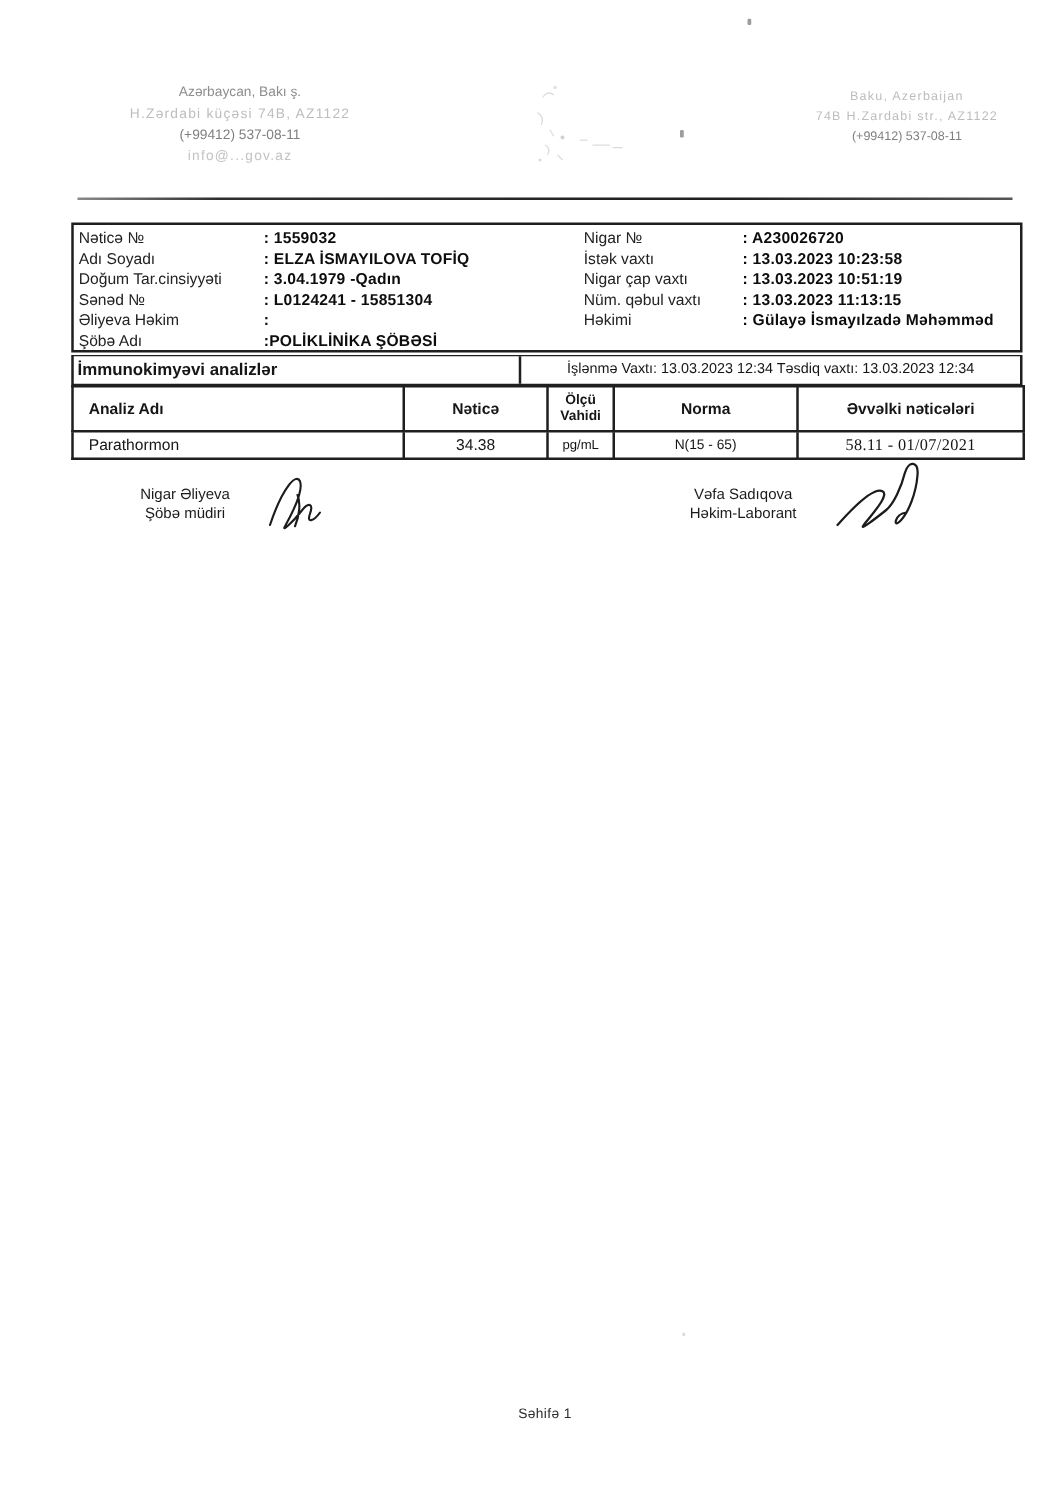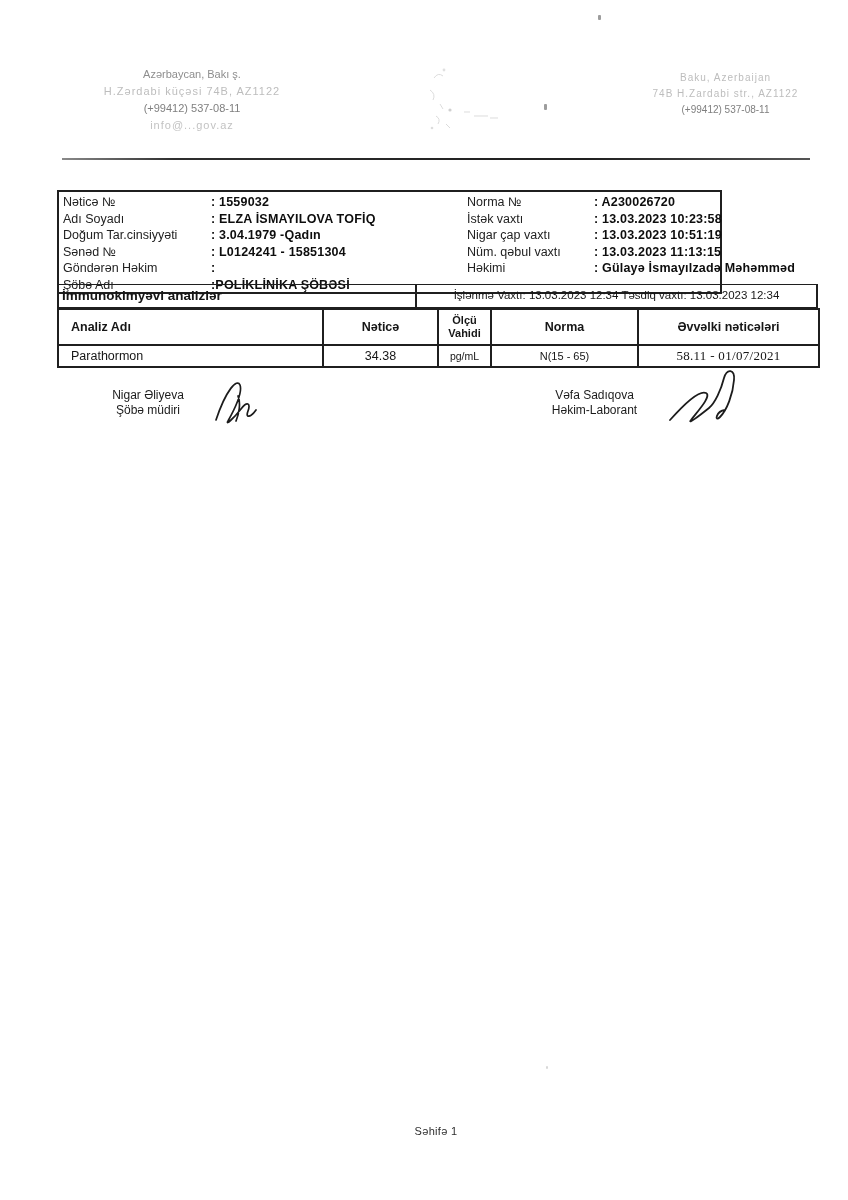--- a/index.html
+++ b/index.html
@@ -21,21 +21,21 @@
   .faint-2{color:#bdbdbd;letter-spacing:1px;}
   .faint-3{color:#7f7f7f;}
   .faint-4{color:#c3c3c3;letter-spacing:1px;}
   .logo-marks{position:absolute;left:420px;top:60px;width:130px;height:85px;}
   .speck{position:absolute;background:#9d9d9d;border-radius:1px;}
   
   .divider{position:absolute;left:62px;top:158px;width:748px;height:2px;
     background:linear-gradient(90deg,#8a8a8a 0%,#2e2e2e 15%,#1f1f1f 70%,#555 100%);}
   
   .infobox{
-    position:absolute;left:57px;top:190px;width:665px;height:104px;
+    position:absolute;left:57px;top:178px;width:761px;height:104px;
     border:2px solid #1f1f1f;box-sizing:border-box;
   }
   .info-col{position:absolute;top:2px;font-size:12.5px;line-height:16.6px;}
   .info-col.left{left:4px;width:395px;}
   .info-col.right{left:408px;width:350px;}
   .irow{display:flex;}
   .ilabel{flex:0 0 auto;color:#222;}
   .info-col.left .ilabel{width:148px;}
   .info-col.right .ilabel{width:127px;}
   .ivalue{font-weight:bold;letter-spacing:.2px;color:#0d0d0d;white-space:nowrap;}
@@ -122,31 +122,31 @@
       </div>
       <div class="irow">
         <span class="ilabel">Doğum Tar.cinsiyyəti</span>
         <span class="ivalue">: 3.04.1979 -Qadın</span>
       </div>
       <div class="irow">
         <span class="ilabel">Sənəd №</span>
         <span class="ivalue">: L0124241 - 15851304</span>
       </div>
       <div class="irow">
-        <span class="ilabel">Göndərən Həkim</span>
+        <span class="ilabel">Əliyeva Həkim</span>
         <span class="ivalue">:</span>
       </div>
       <div class="irow">
         <span class="ilabel">Şöbə Adı</span>
         <span class="ivalue">:POLİKLİNİKA ŞÖBƏSİ</span>
       </div>
     </div>
     <div class="info-col right">
       <div class="irow">
-        <span class="ilabel">Norma №</span>
+        <span class="ilabel">Nigar №</span>
         <span class="ivalue">: A230026720</span>
       </div>
       <div class="irow">
         <span class="ilabel">İstək vaxtı</span>
         <span class="ivalue">: 13.03.2023 10:23:58</span>
       </div>
       <div class="irow">
         <span class="ilabel">Nigar çap vaxtı</span>
         <span class="ivalue">: 13.03.2023 10:51:19</span>
       </div>

